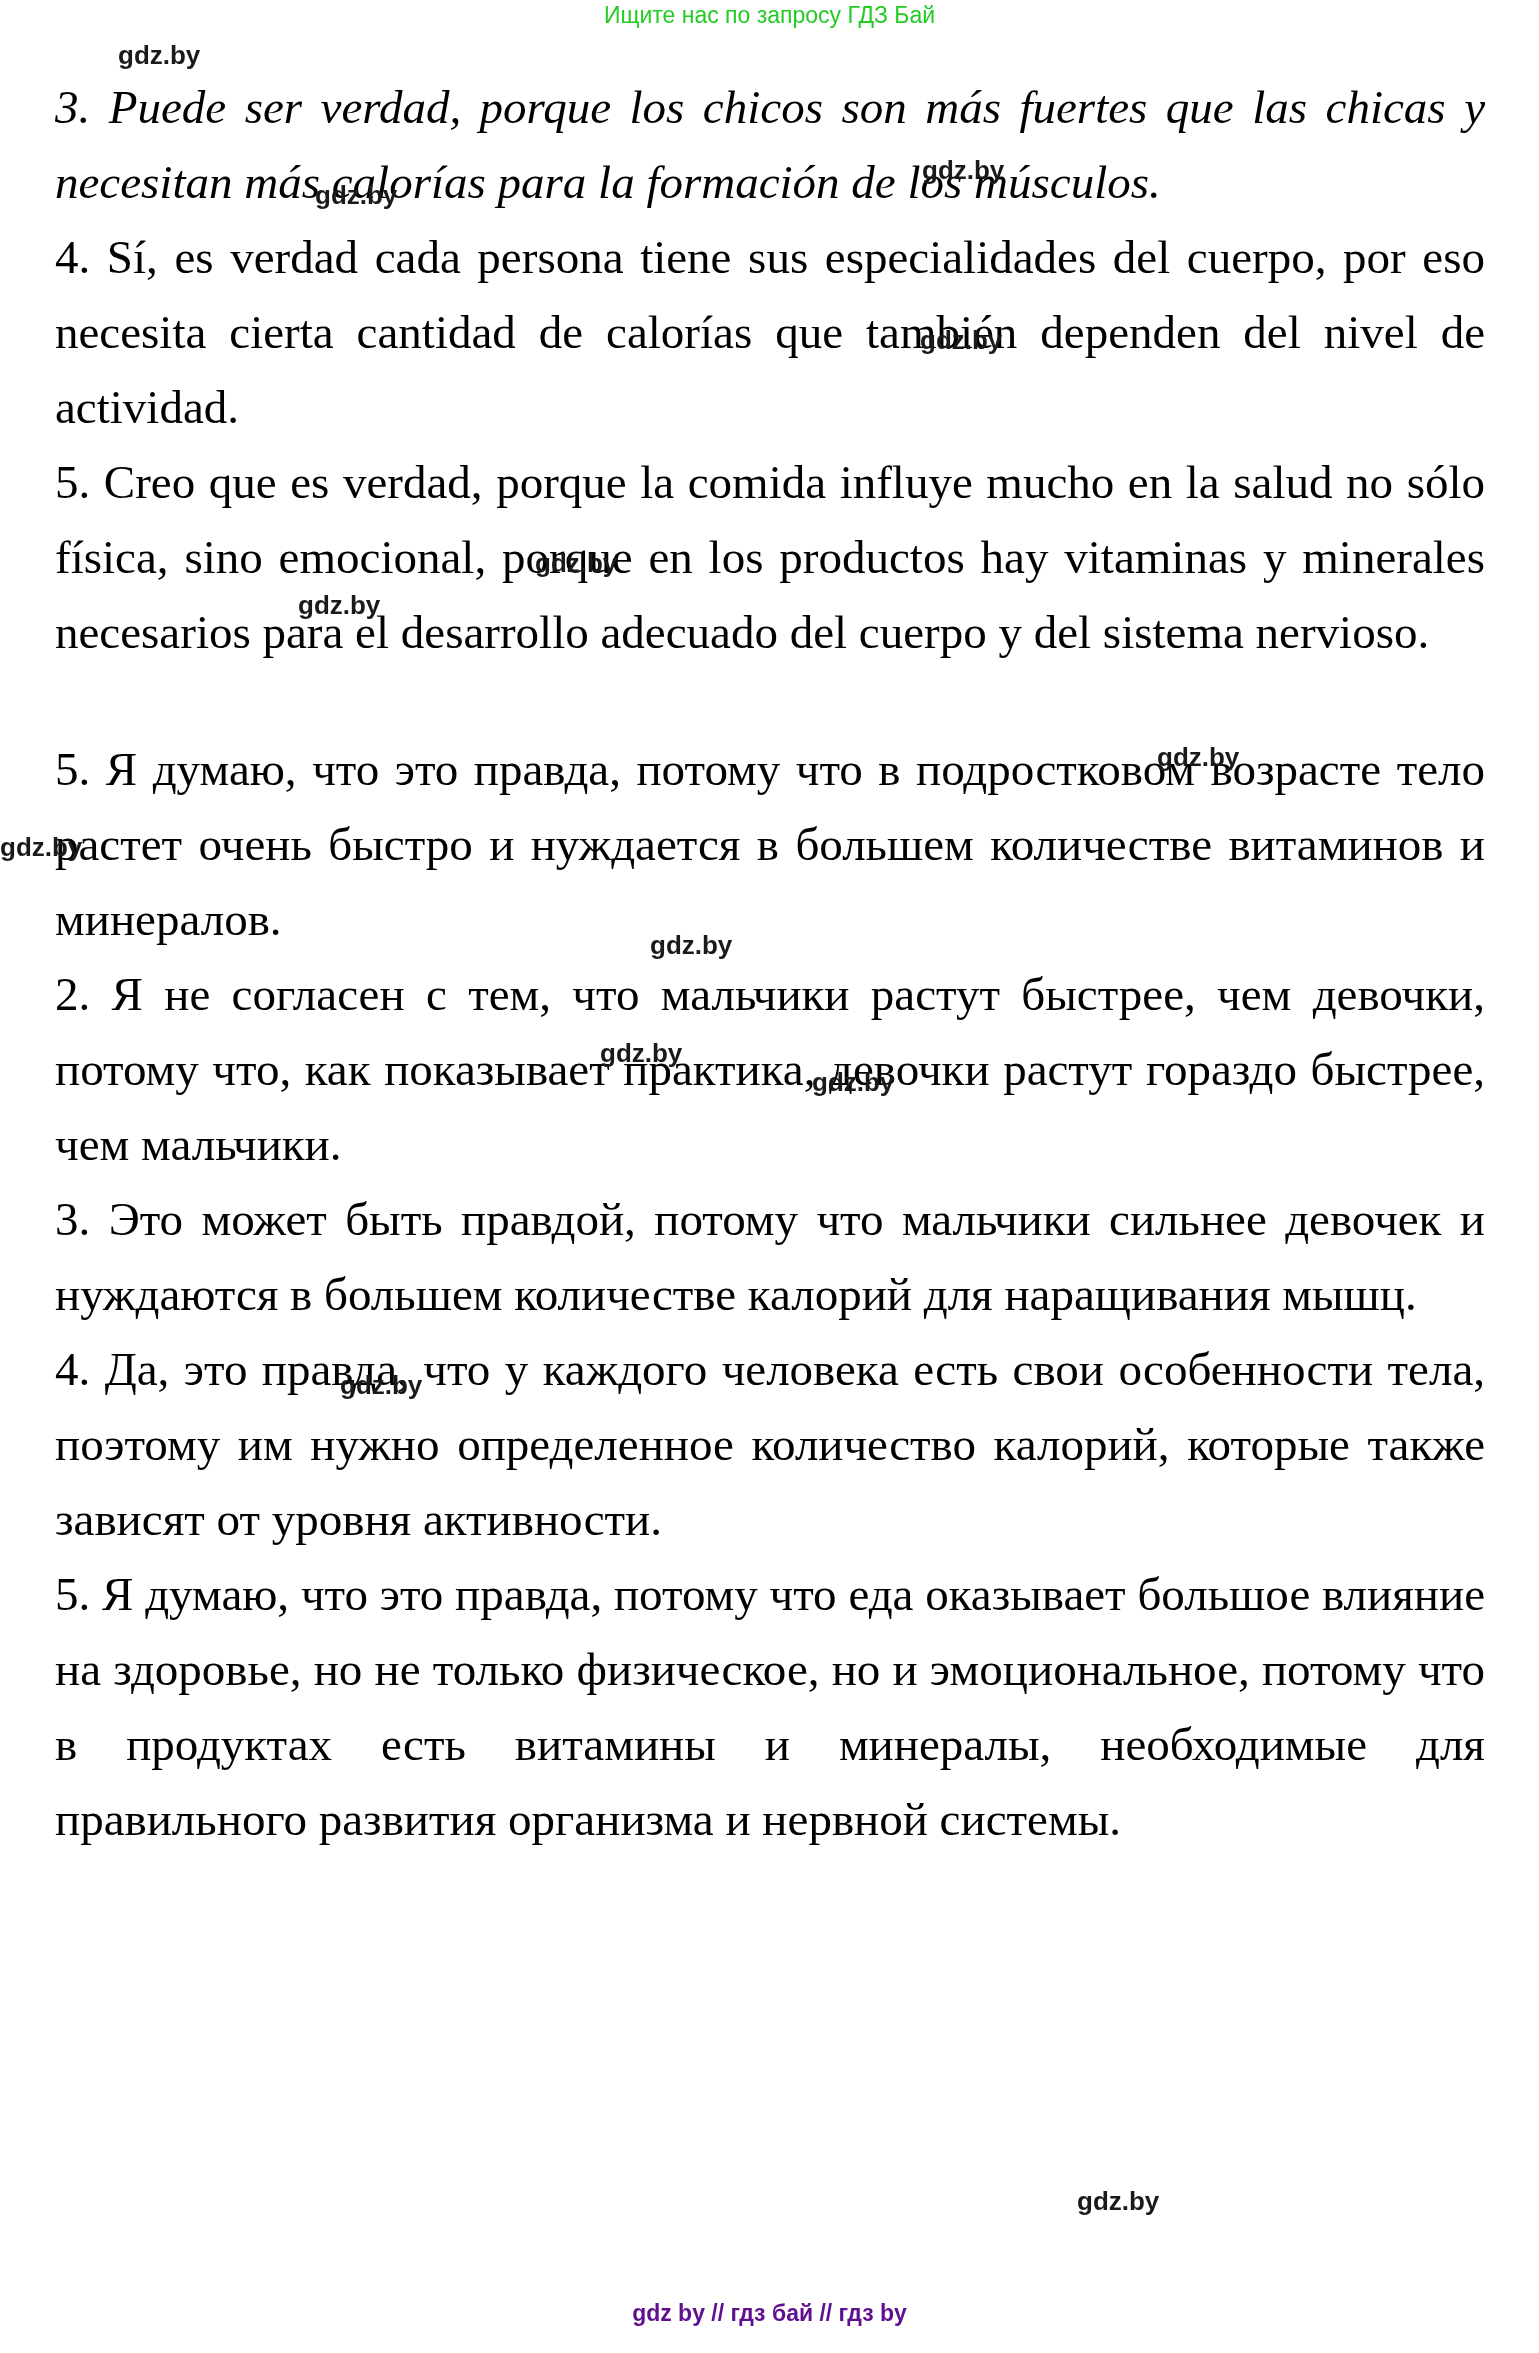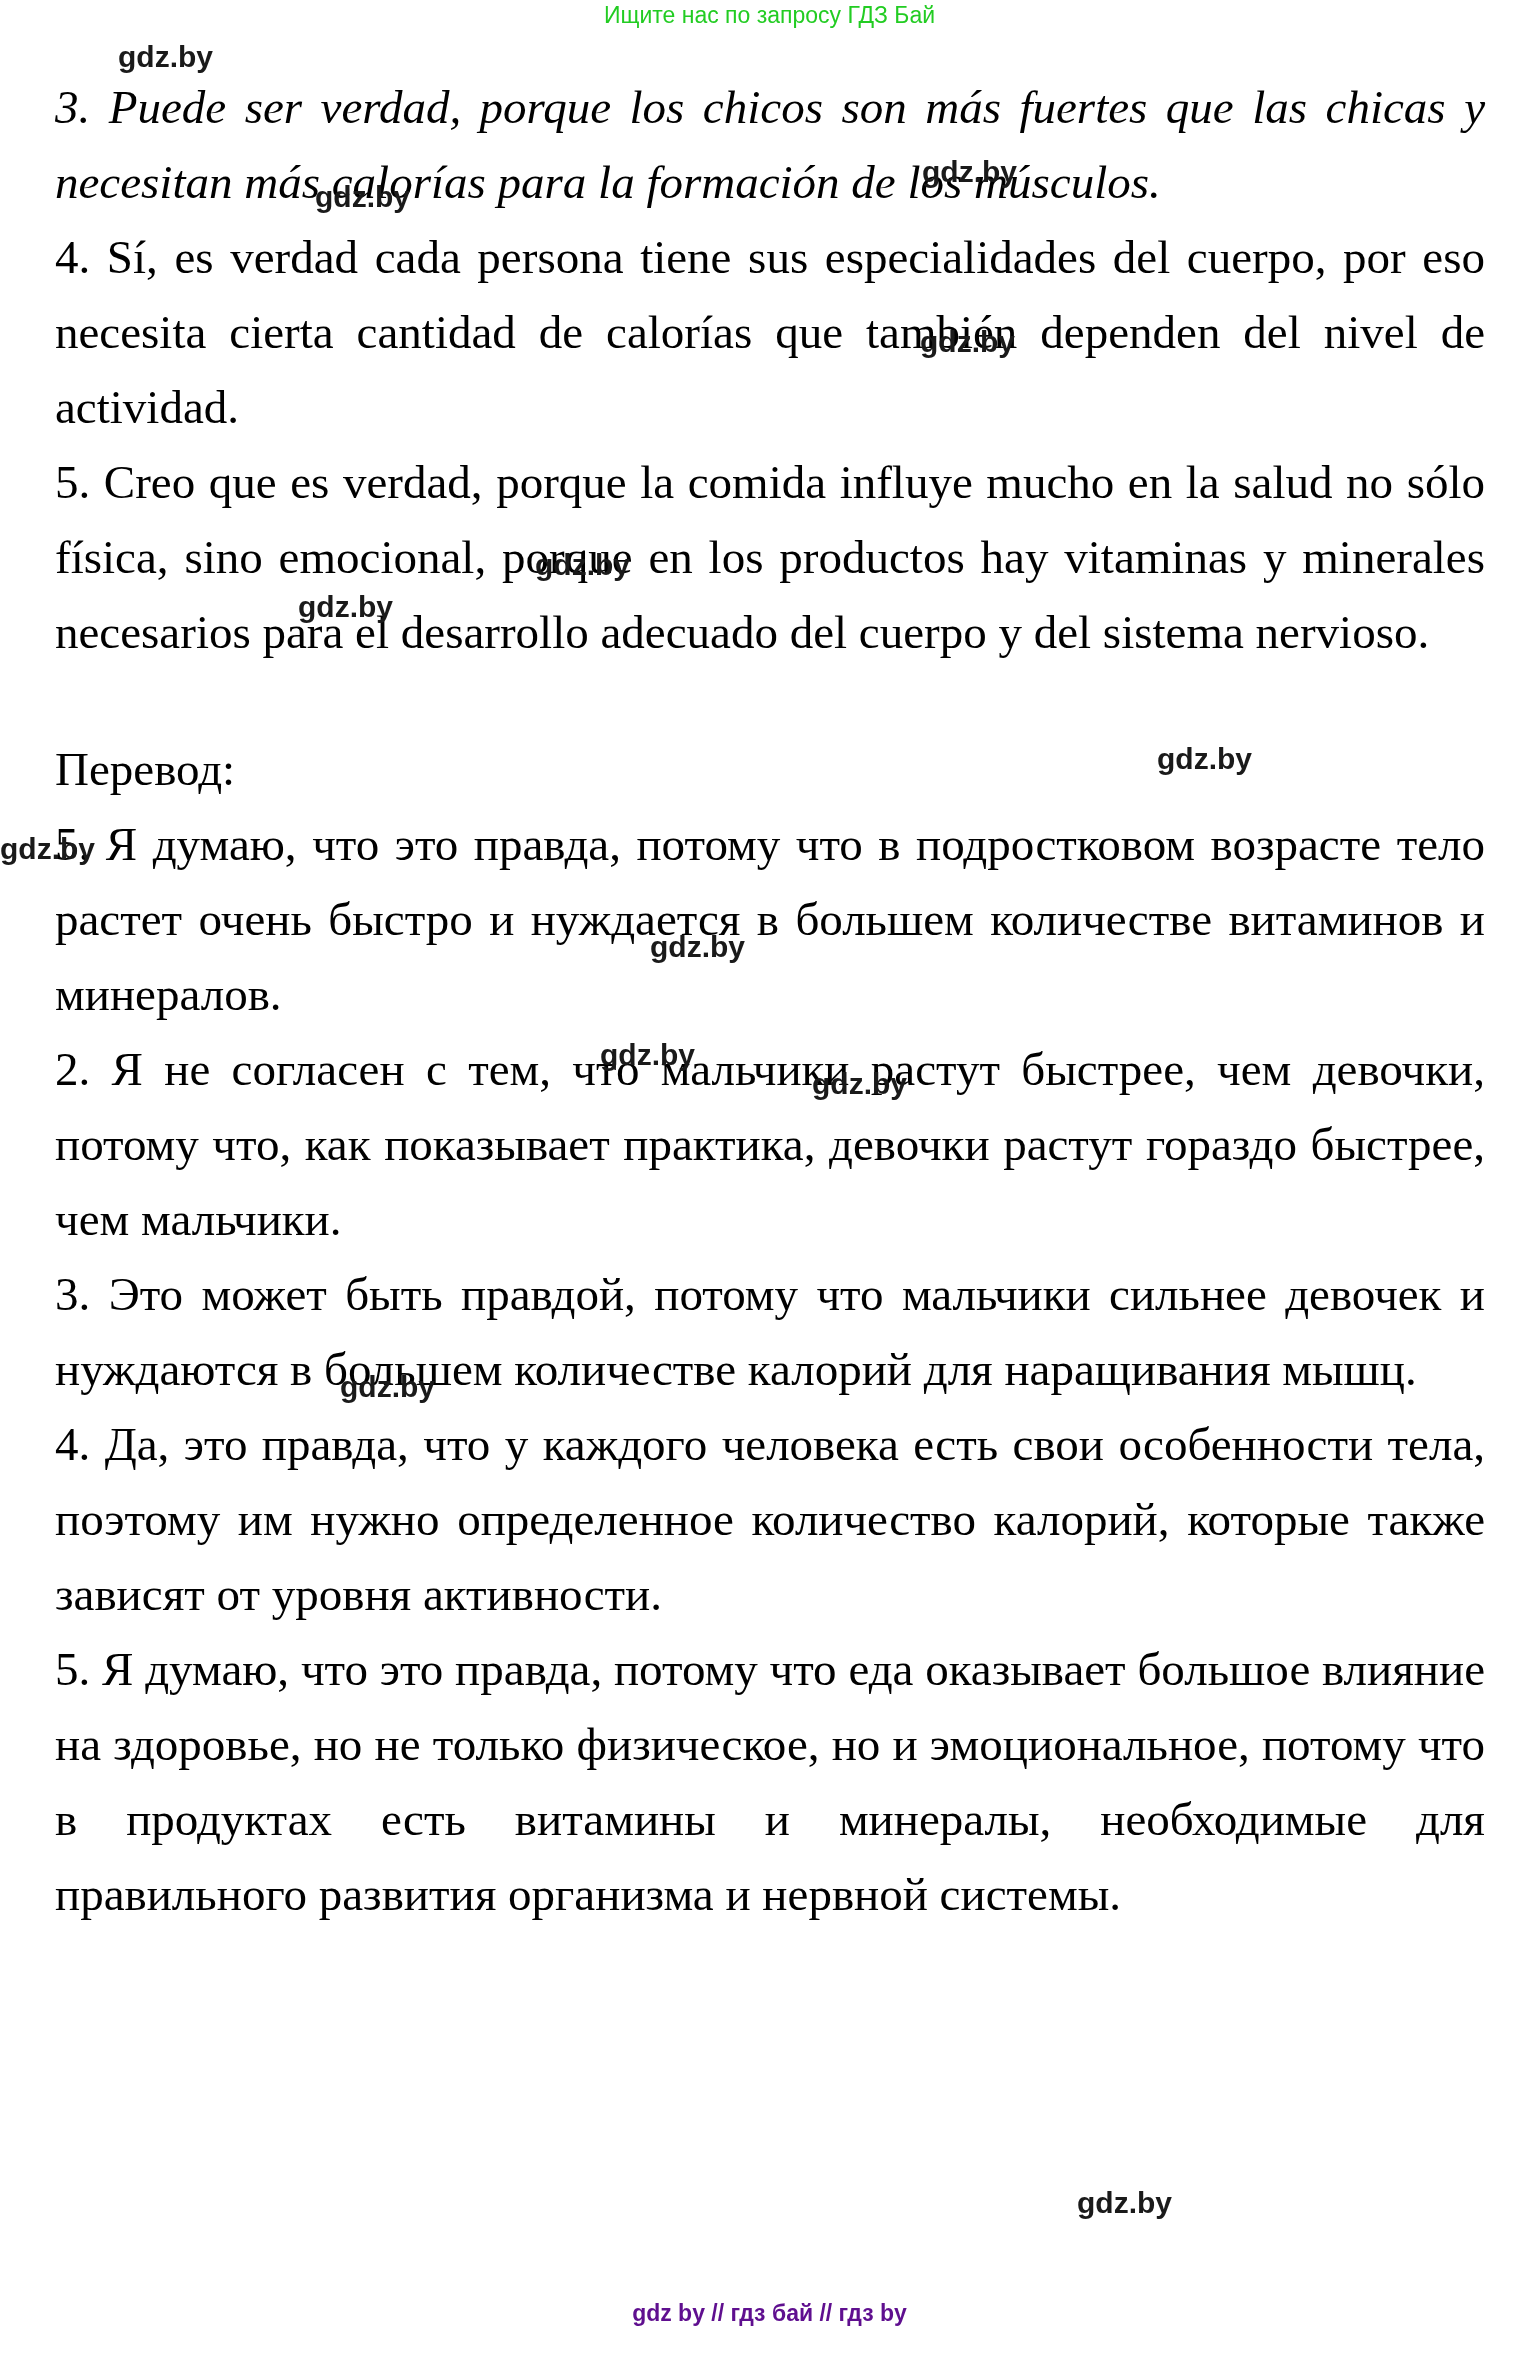--- a/index.html
+++ b/index.html
@@ -59,21 +59,21 @@
     margin: 0;
     font-size: 47px;
     line-height: 75px;
     text-align: left;
   }
 
   
   .wm {
     position: absolute;
     font-family: "Liberation Sans", "DejaVu Sans", sans-serif;
-    font-size: 30px;
+    font-size: 26px;
     font-weight: 700;
     color: #1a1a1a;
     white-space: nowrap;
     pointer-events: none;
   }
   .footer-wm {
     position: absolute;
     left: 0;
     width: 100%;
     text-align: center;
@@ -94,21 +94,20 @@
   <div class="content">
 
     <p class="para" style="font-stretch: condensed; font-style: italic;">3. Puede ser verdad, porque los chicos son más fuertes que las chicas y necesitan más calorías para la formación de los músculos.</p>
 
     <p class="para" style="font-stretch: condensed;">4. Sí, es verdad cada persona tiene sus especialidades del cuerpo, por eso necesita cierta cantidad de calorías que también dependen del nivel de actividad.</p>
 
     <p class="para" style="font-stretch: condensed;">5. Creo que es verdad, porque la comida influye mucho en la salud no sólo física, sino emocional, porque en los productos hay vitaminas y minerales necesarios para el desarrollo adecuado del cuerpo y del sistema nervioso.</p>
 
     <div class="spacer-md"></div>
 
-    <p class="heading" style="font-stretch: condensed;">Перевод:</p>
 
     <p class="para" style="font-stretch: condensed;">5. Я думаю, что это правда, потому что в подростковом возрасте тело растет очень быстро и нуждается в большем количестве витаминов и минералов.</p>
 
     <p class="para" style="font-stretch: condensed;">2. Я не согласен с тем, что мальчики растут быстрее, чем девочки, потому что, как показывает практика, девочки растут гораздо быстрее, чем мальчики.</p>
 
     <p class="para" style="font-stretch: condensed;">3. Это может быть правдой, потому что мальчики сильнее девочек и нуждаются в большем количестве калорий для наращивания мышц.</p>
 
     <p class="para" style="font-stretch: condensed;">4. Да, это правда, что у каждого человека есть свои особенности тела, поэтому им нужно определенное количество калорий, которые также зависят от уровня активности.</p>
 
     <p class="para" style="font-stretch: condensed;">5. Я думаю, что это правда, потому что еда оказывает большое влияние на здоровье, но не только физическое, но и эмоциональное, потому что в продуктах есть витамины и минералы, необходимые для правильного развития организма и нервной системы.</p>

